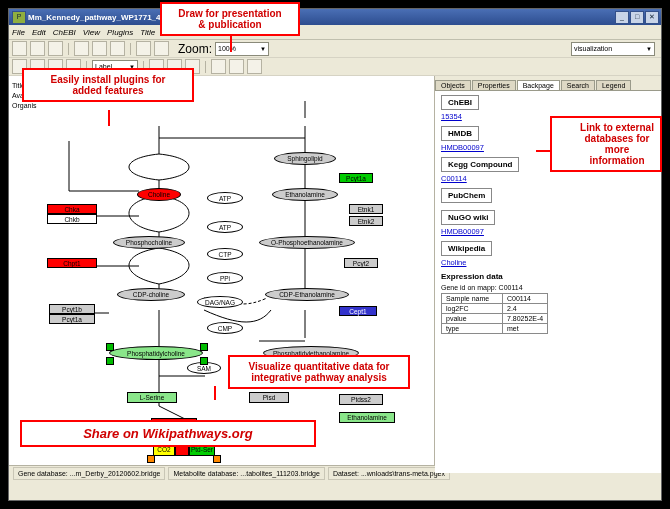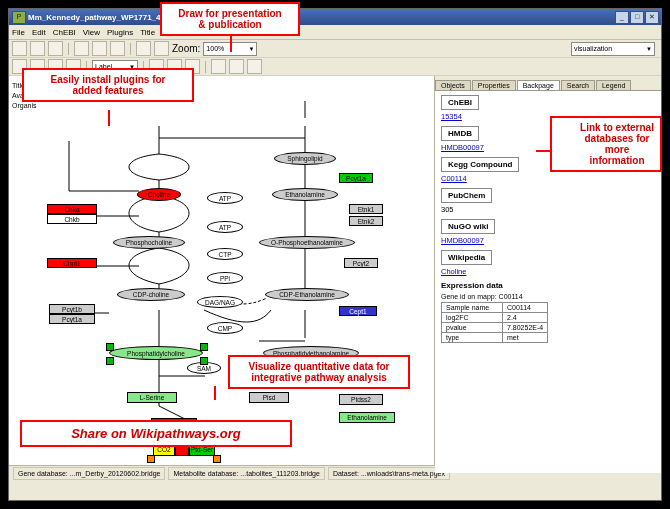--- a/index.html
+++ b/index.html
@@ -6,26 +6,26 @@
   body{width:670px;height:509px;overflow:hidden;font-family:"Liberation Sans",sans-serif;}
   #app{position:absolute;left:8px;top:8px;width:654px;height:493px;background:#ece9d8;border:1px solid #666;box-sizing:border-box;}
 
   
   .titlebar{height:16px;background:linear-gradient(#4a6fb5,#2d4d8f);display:flex;align-items:center;padding:0 2px;}
   .titlebar .ttl{color:#fff;font-size:8px;font-weight:bold;margin-left:2px;flex:1;white-space:nowrap;overflow:hidden;}
   .winbtn{width:12px;height:11px;background:#c8d4e8;border:1px solid #33508a;margin-left:1px;font-size:7px;line-height:10px;text-align:center;color:#123;}
 
   
   .menubar{height:14px;background:#ece9d8;border-bottom:1px solid #c0bfae;display:flex;align-items:center;font-size:8px;padding-left:3px;}
-  .menubar span{margin-right:7px;}
+  .menubar span{margin-right:7px;font-style:italic;}
 
   
   .toolbar{height:17px;background:#ece9d8;display:flex;align-items:center;font-size:8px;padding-left:3px;border-bottom:1px solid #d6d3c4;gap:3px;}
   .tbtn{width:13px;height:13px;border:1px solid #b5b2a2;background:#f4f2e8;}
-  .zoomlbl{font-size:10px;}
+  .zoomlbl{margin-left:6px;font-size:12px;}
   .combo{height:12px;border:1px solid #8a8a7a;background:#fff;font-size:7px;display:flex;align-items:center;padding:0 2px;}
   .combo .arw{margin-left:auto;font-size:6px;}
   .sep{width:1px;height:12px;background:#b5b2a2;margin:0 2px;}
 
   
   .bodyrow{display:flex;height:389px;}
   .leftpane{width:425px;position:relative;background:#fff;border-right:1px solid #b5b2a2;overflow:hidden;}
   .rightpane{flex:1;background:#737373;position:relative;}
 
   .infolbl{position:absolute;font-size:7px;color:#000;}
@@ -241,21 +241,20 @@
           <div class="link">HMDB00097</div>
         </div>
 
         <div class="blk">
           <div class="secbox">Kegg Compound</div>
           <div class="link">C00114</div>
         </div>
 
         <div class="blk">
           <div class="secbox">PubChem</div>
-          <div class="plain">305</div>
         </div>
 
         <div class="blk">
           <div class="secbox">NuGO wiki</div>
           <div class="link">HMDB00097</div>
         </div>
 
         <div class="blk">
           <div class="secbox">Wikipedia</div>
           <div class="link">Choline</div>
@@ -304,13 +303,13 @@
 
 <div class="arrowline" style="left:536px;top:150px;width:18px;height:2px;"></div>
 <div class="callout" style="left:550px;top:116px;width:112px;white-space:pre-line;padding-left:28px;">Link  to external
 databases  for
 more information</div>
 
 <div class="arrowline" style="left:214px;top:386px;width:2px;height:14px;"></div>
 <div class="callout" style="left:228px;top:355px;width:182px;white-space:pre-line;">Visualize quantitative data  for
 integrative pathway analysis</div>
 
-<div class="callout big" style="left:20px;top:420px;width:272px;">Share on Wikipathways.org</div>
+<div class="callout big" style="left:20px;top:420px;width:296px;">Share on Wikipathways.org</div>
 
 </body></html>

